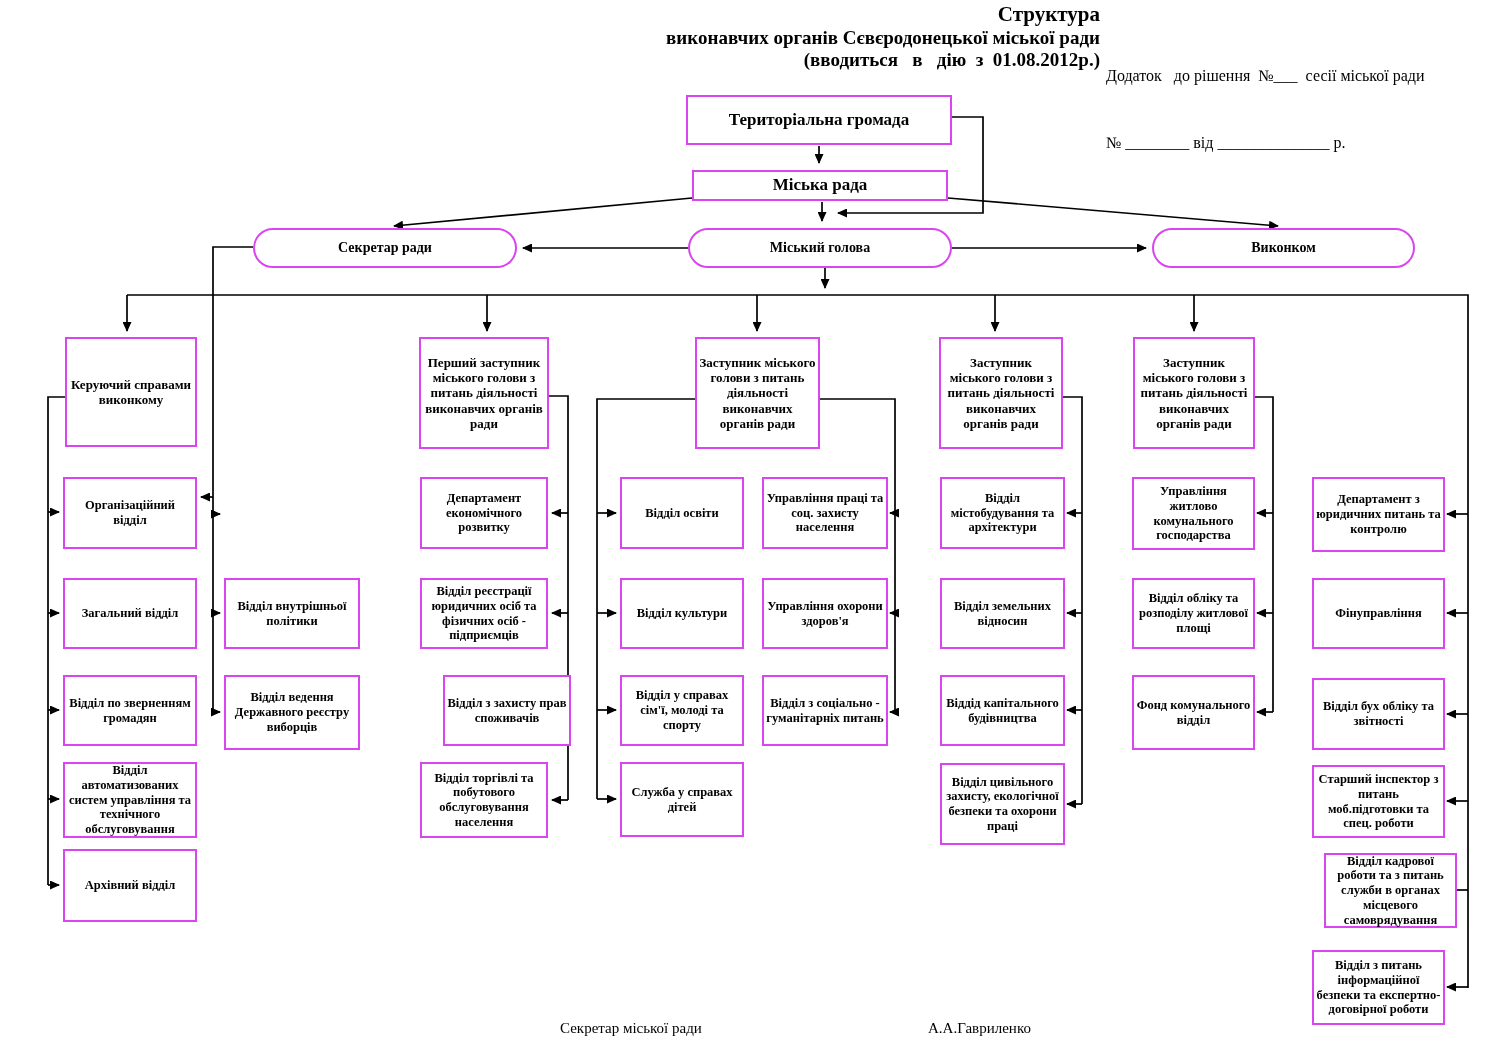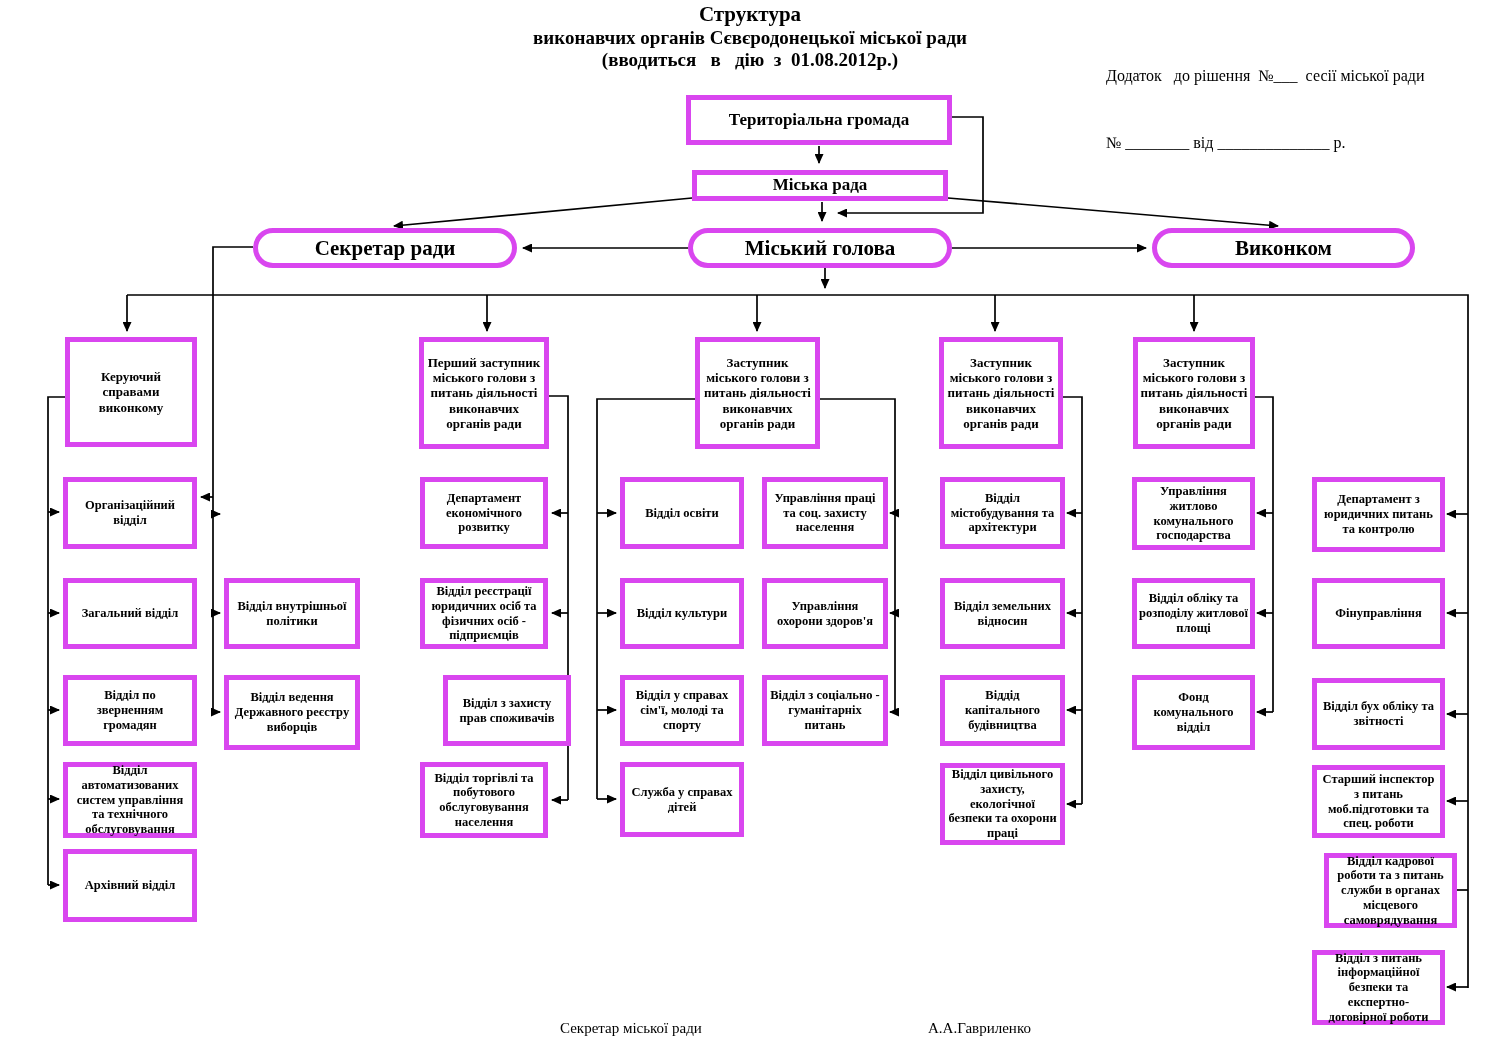--- a/index.html
+++ b/index.html
@@ -1,24 +1,24 @@
 <!DOCTYPE html>
 <html><head>
 <meta charset="utf-8">
 <style>
   html,body{margin:0;padding:0;background:#ffffff;}
   .page{position:relative;width:1500px;height:1052px;background:#ffffff;overflow:hidden;
         font-family:"Liberation Serif","DejaVu Serif",serif;color:#000;}
-  .box{position:absolute;border:5px solid #d946ef;background:#fff;box-sizing:border-box;
+  .box{position:absolute;border:2px solid #d946ef;background:#fff;box-sizing:border-box;
        display:flex;align-items:center;justify-content:center;text-align:center;
        font-weight:bold;font-size:12.5px;line-height:1.18;padding:1px 2px;}
   .hd{font-size:13px;}
-  .toprow{font-size:21px;border-radius:20px;}
+  .toprow{font-size:14px;border-radius:20px;}
   .tbox{font-size:17px;}
-  .title{position:absolute;left:400px;top:2px;width:700px;text-align:center;font-weight:bold;}
+  .title{position:absolute;left:400px;top:2px;width:700px;text-align:right;font-weight:bold;}
   .title .t1{font-size:21px;}
   .title .t2{font-size:19px;}
   .title .t3{font-size:19px;white-space:pre-wrap;}
   .annot{position:absolute;left:1106px;top:20px;width:390px;font-size:16px;line-height:1.4;white-space:pre-wrap;}
   .footer-text{position:absolute;top:1020px;font-size:15px;}
   svg.wires{position:absolute;left:0;top:0;}
   svg.wires path{stroke:#000;stroke-width:1.7;fill:none;}
 </style>
 </head>
 <body>

